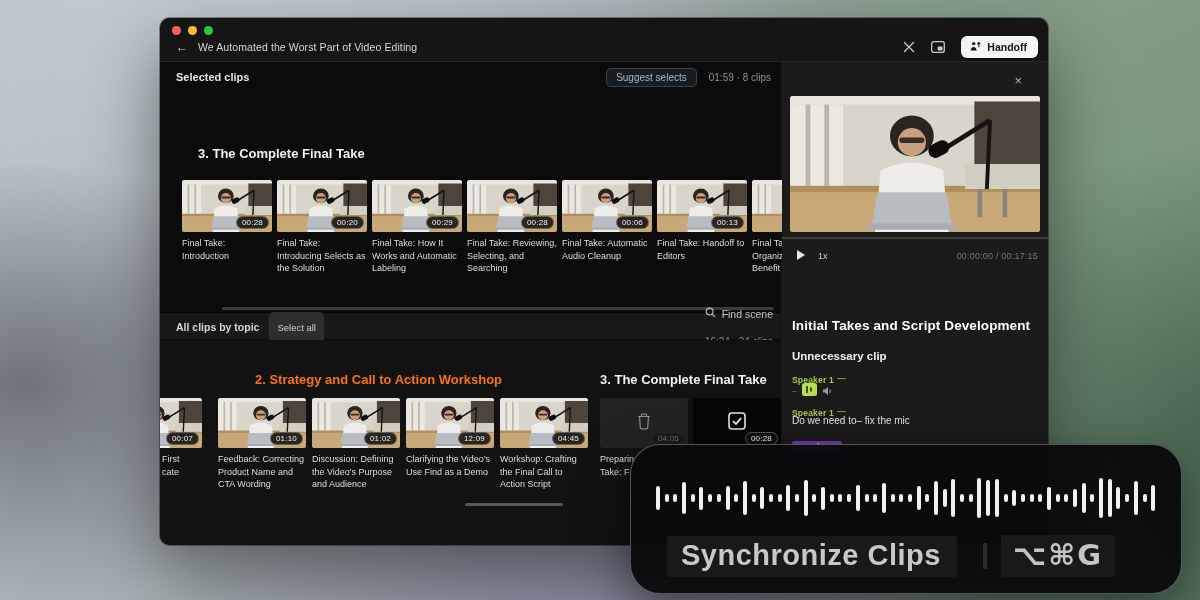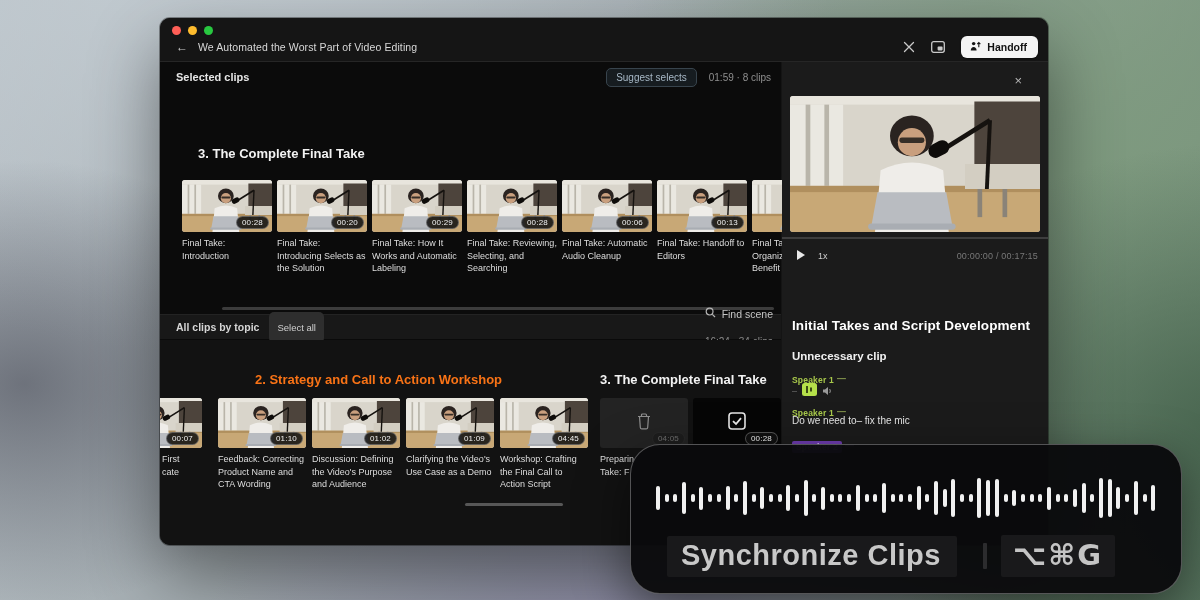--- a/index.html
+++ b/index.html
@@ -350,23 +350,23 @@
               </svg>
               <span class="dur">01:02</span>
             </div>
             <div class="ctitle">Discussion: Defining the Video's Purpose and Audience</div>
           </div>
           <div class="clip">
             <div class="thumb">
               <svg class="scene">
                 <use href="#scene"></use>
               </svg>
-              <span class="dur">01:09</span>
-            </div>
-            <div class="ctitle">Clarifying the Video's Use Case as a Demo</div>
+              <span class="dur">12:09</span>
+            </div>
+            <div class="ctitle">Clarifying the Video's Use Find as a Demo</div>
           </div>
           <div class="clip">
             <div class="thumb">
               <svg class="scene">
                 <use href="#scene"></use>
               </svg>
               <span class="dur">04:45</span>
             </div>
             <div class="ctitle">Workshop: Crafting the Final Call to Action Script</div>
           </div>

